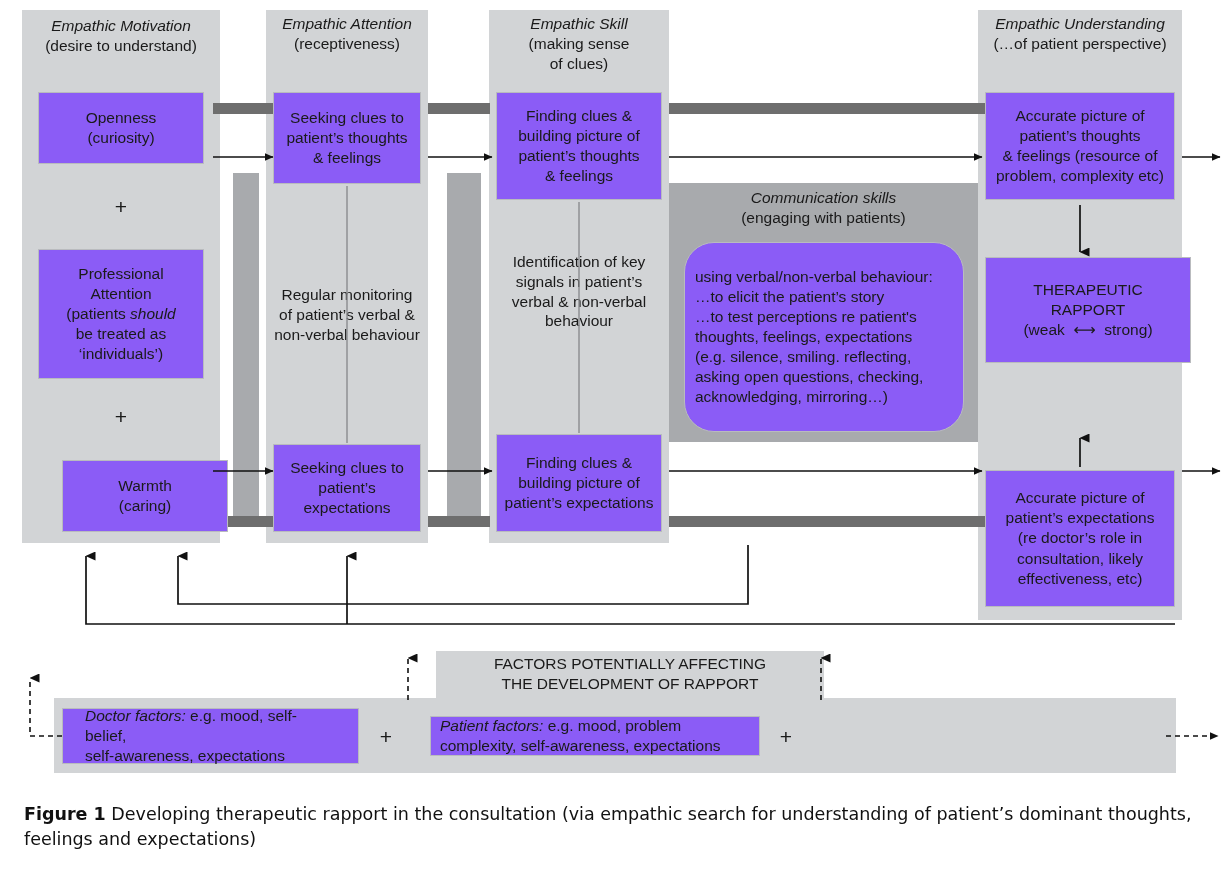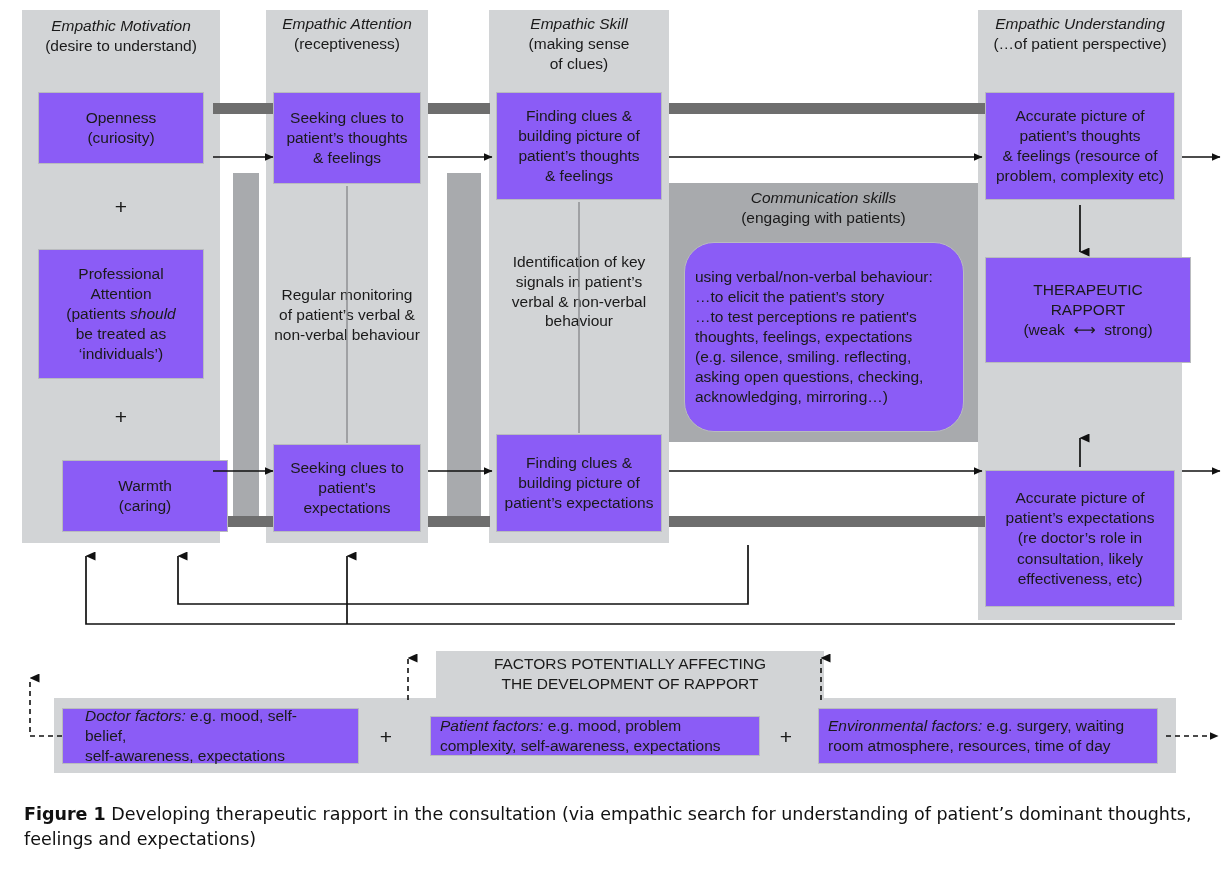--- a/index.html
+++ b/index.html
@@ -219,26 +219,20 @@
 
   <div class="wbox lefttext" style="left:430px;top:708px;width:330px;height:40px;padding:6px 9px;margin-top:8px;">
     <div style="width:100%;">
       <i>Patient factors:</i><span> e.g. mood, problem</span><br>
       <span>complexity, self-awareness, expectations</span>
     </div>
   </div>
 
   <div class="plus" style="left:762px;top:726px;width:48px;">+</div>
 
-  <div class="wbox lefttext" style="left:818px;top:708px;width:340px;height:56px;padding:6px 9px;">
-    <div style="width:100%;">
-      <i>Environmental factors:</i><span> e.g. surgery, waiting</span><br>
-      <span>room atmosphere, resources, time of day</span>
-    </div>
-  </div>
 
   <svg class="overlay" viewBox="0 0 1225 878" xmlns="http://www.w3.org/2000/svg">
     <defs>
       <marker id="ah" markerWidth="9" markerHeight="8" refX="8.5" refY="4" orient="auto" markerUnits="userSpaceOnUse">
         <path d="M0,0 L9,4 L0,8 z" fill="#111"></path>
       </marker>
       <marker id="ahup" markerWidth="9" markerHeight="10" refX="4.5" refY="0.5" orient="auto" markerUnits="userSpaceOnUse">
         <path d="M0,10 L4.5,0 L9,10 z" fill="#111"></path>
       </marker>
       <marker id="ahdn" markerWidth="9" markerHeight="10" refX="4.5" refY="9.5" orient="auto" markerUnits="userSpaceOnUse">

